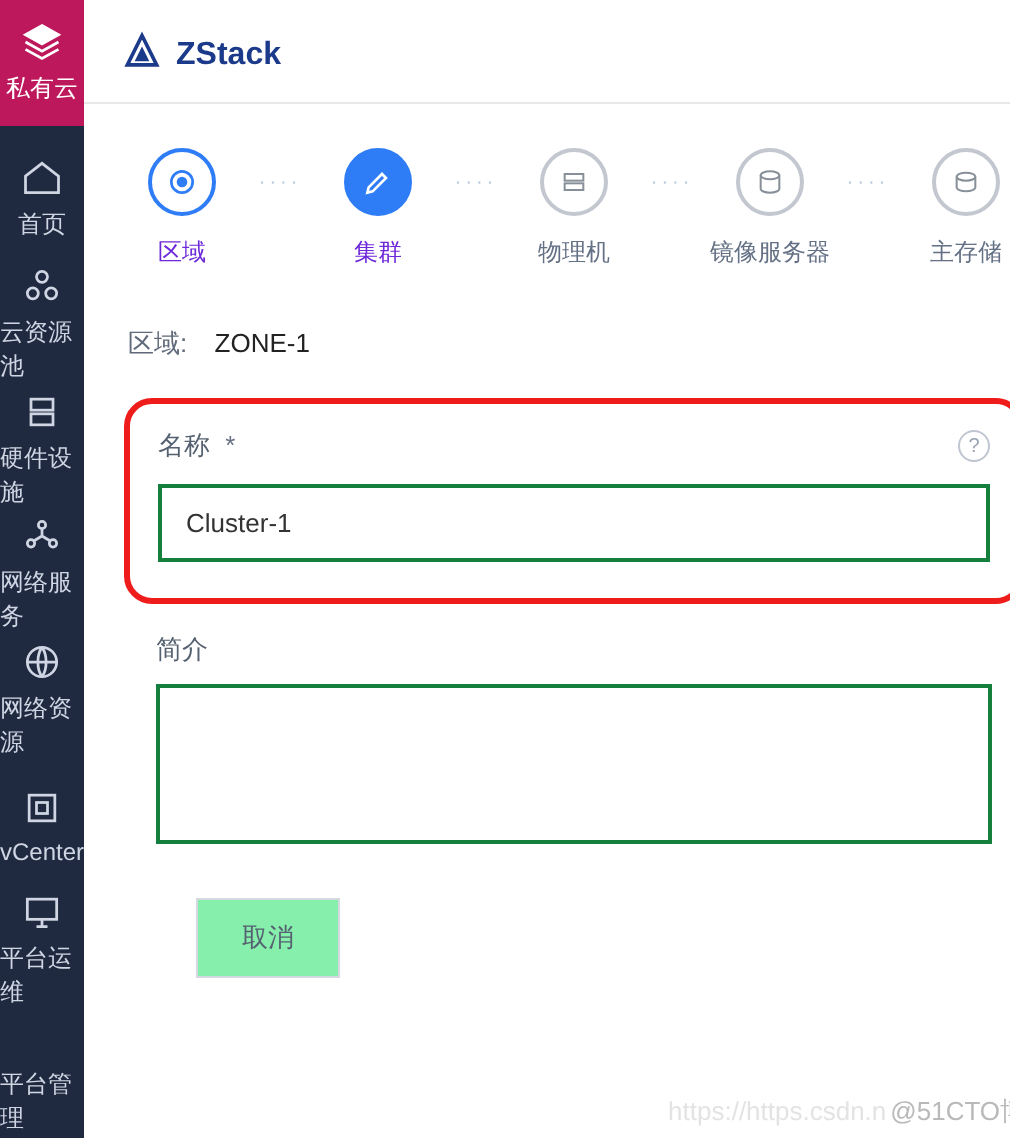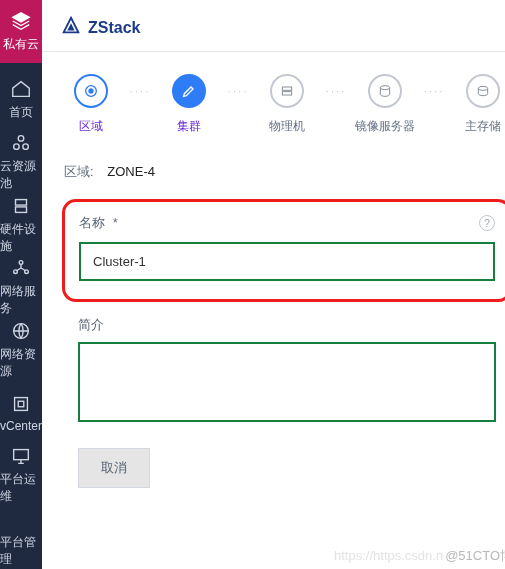--- a/index.html
+++ b/index.html
@@ -40,21 +40,21 @@
   .help-circle { width: 16px; height: 16px; border: 1px solid #c0c6d1; border-radius: 50%; display: inline-flex; align-items: center; justify-content: center; font-size: 10px; color: #98a2b3; }
   input[type=text], textarea { width: 100%; border: 2px solid #15803d; padding: 10px 12px; font-size: 13px; color: #333; outline: none; font-family: inherit; }
   textarea { height: 80px; resize: none; }
 
   .plain-field { margin: 0 16px 22px 16px; }
   .plain-field .field-label { margin-bottom: 8px; }
 
   .actions { padding-left: 16px; display: flex; gap: 18px; }
   .btn { padding: 10px 22px; font-size: 13px; cursor: pointer; border: 1px solid transparent; }
   .btn-primary { background: #2e7df6; color: #fff; }
-  .btn-default { background: #e5e5e5; border-color: #d4d9e1; color: #556170; }
+  .btn-default { background: #86efac; border-color: #d4d9e1; color: #556170; margin-left: 20px; }
 
   .watermark { position: absolute; right: 6px; bottom: 4px; font-size: 13px; color: #b9b9b9; pointer-events: none; }
   .watermark .faint { color: #e3e3e3; margin-right: 2px; }
 </style>
 </head>
 <body>
 
 <div class="app">
 
   <nav class="sidebar">
@@ -198,21 +198,21 @@
               <path d="M5 8v8c0 1.7 3.1 3 7 3s7-1.3 7-3V8"></path>
             </svg>
         </div>
         <div class="lbl">主存储</div>
       </div>
     </div>
 
     <div class="content">
       <div class="zone-line">
         <span class="zlabel">区域:</span>
-        <span class="zval">ZONE-4</span>
+        <span class="zval">ZONE-1</span>
       </div>
 
       <div class="form-block">
         <div class="field-label">
           <span>
             <span>名称</span>
             <span class="req">*</span>
           </span>
           <span class="help-circle">?</span>
         </div>

